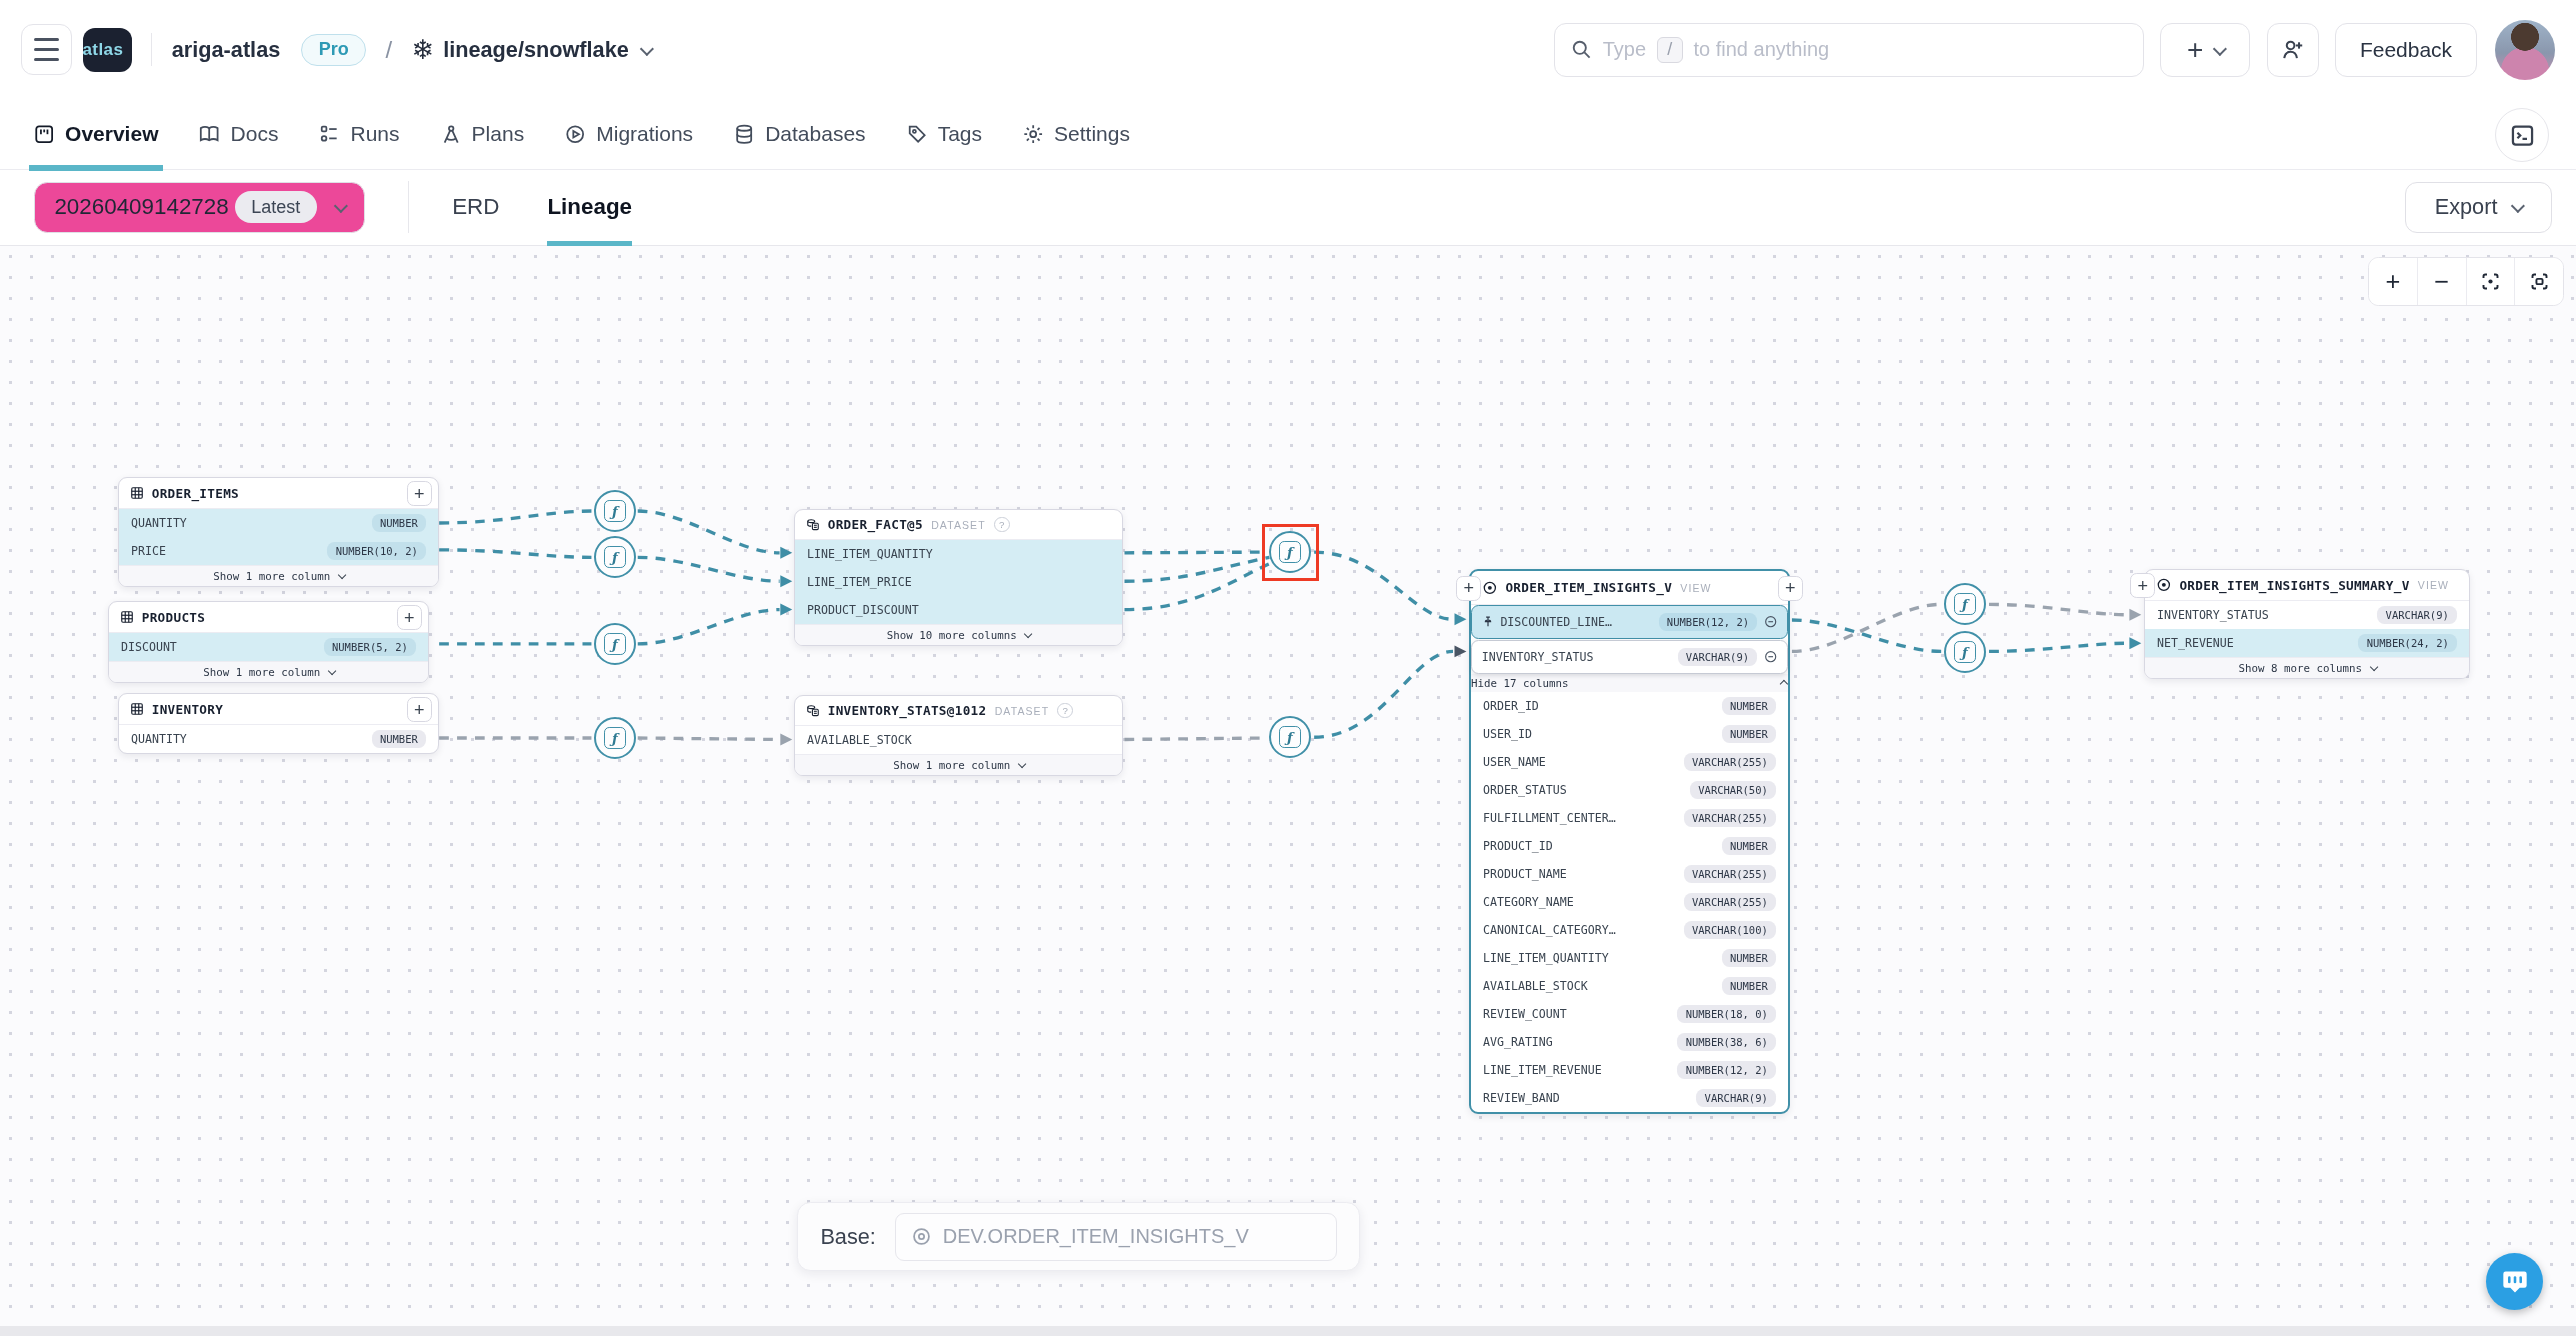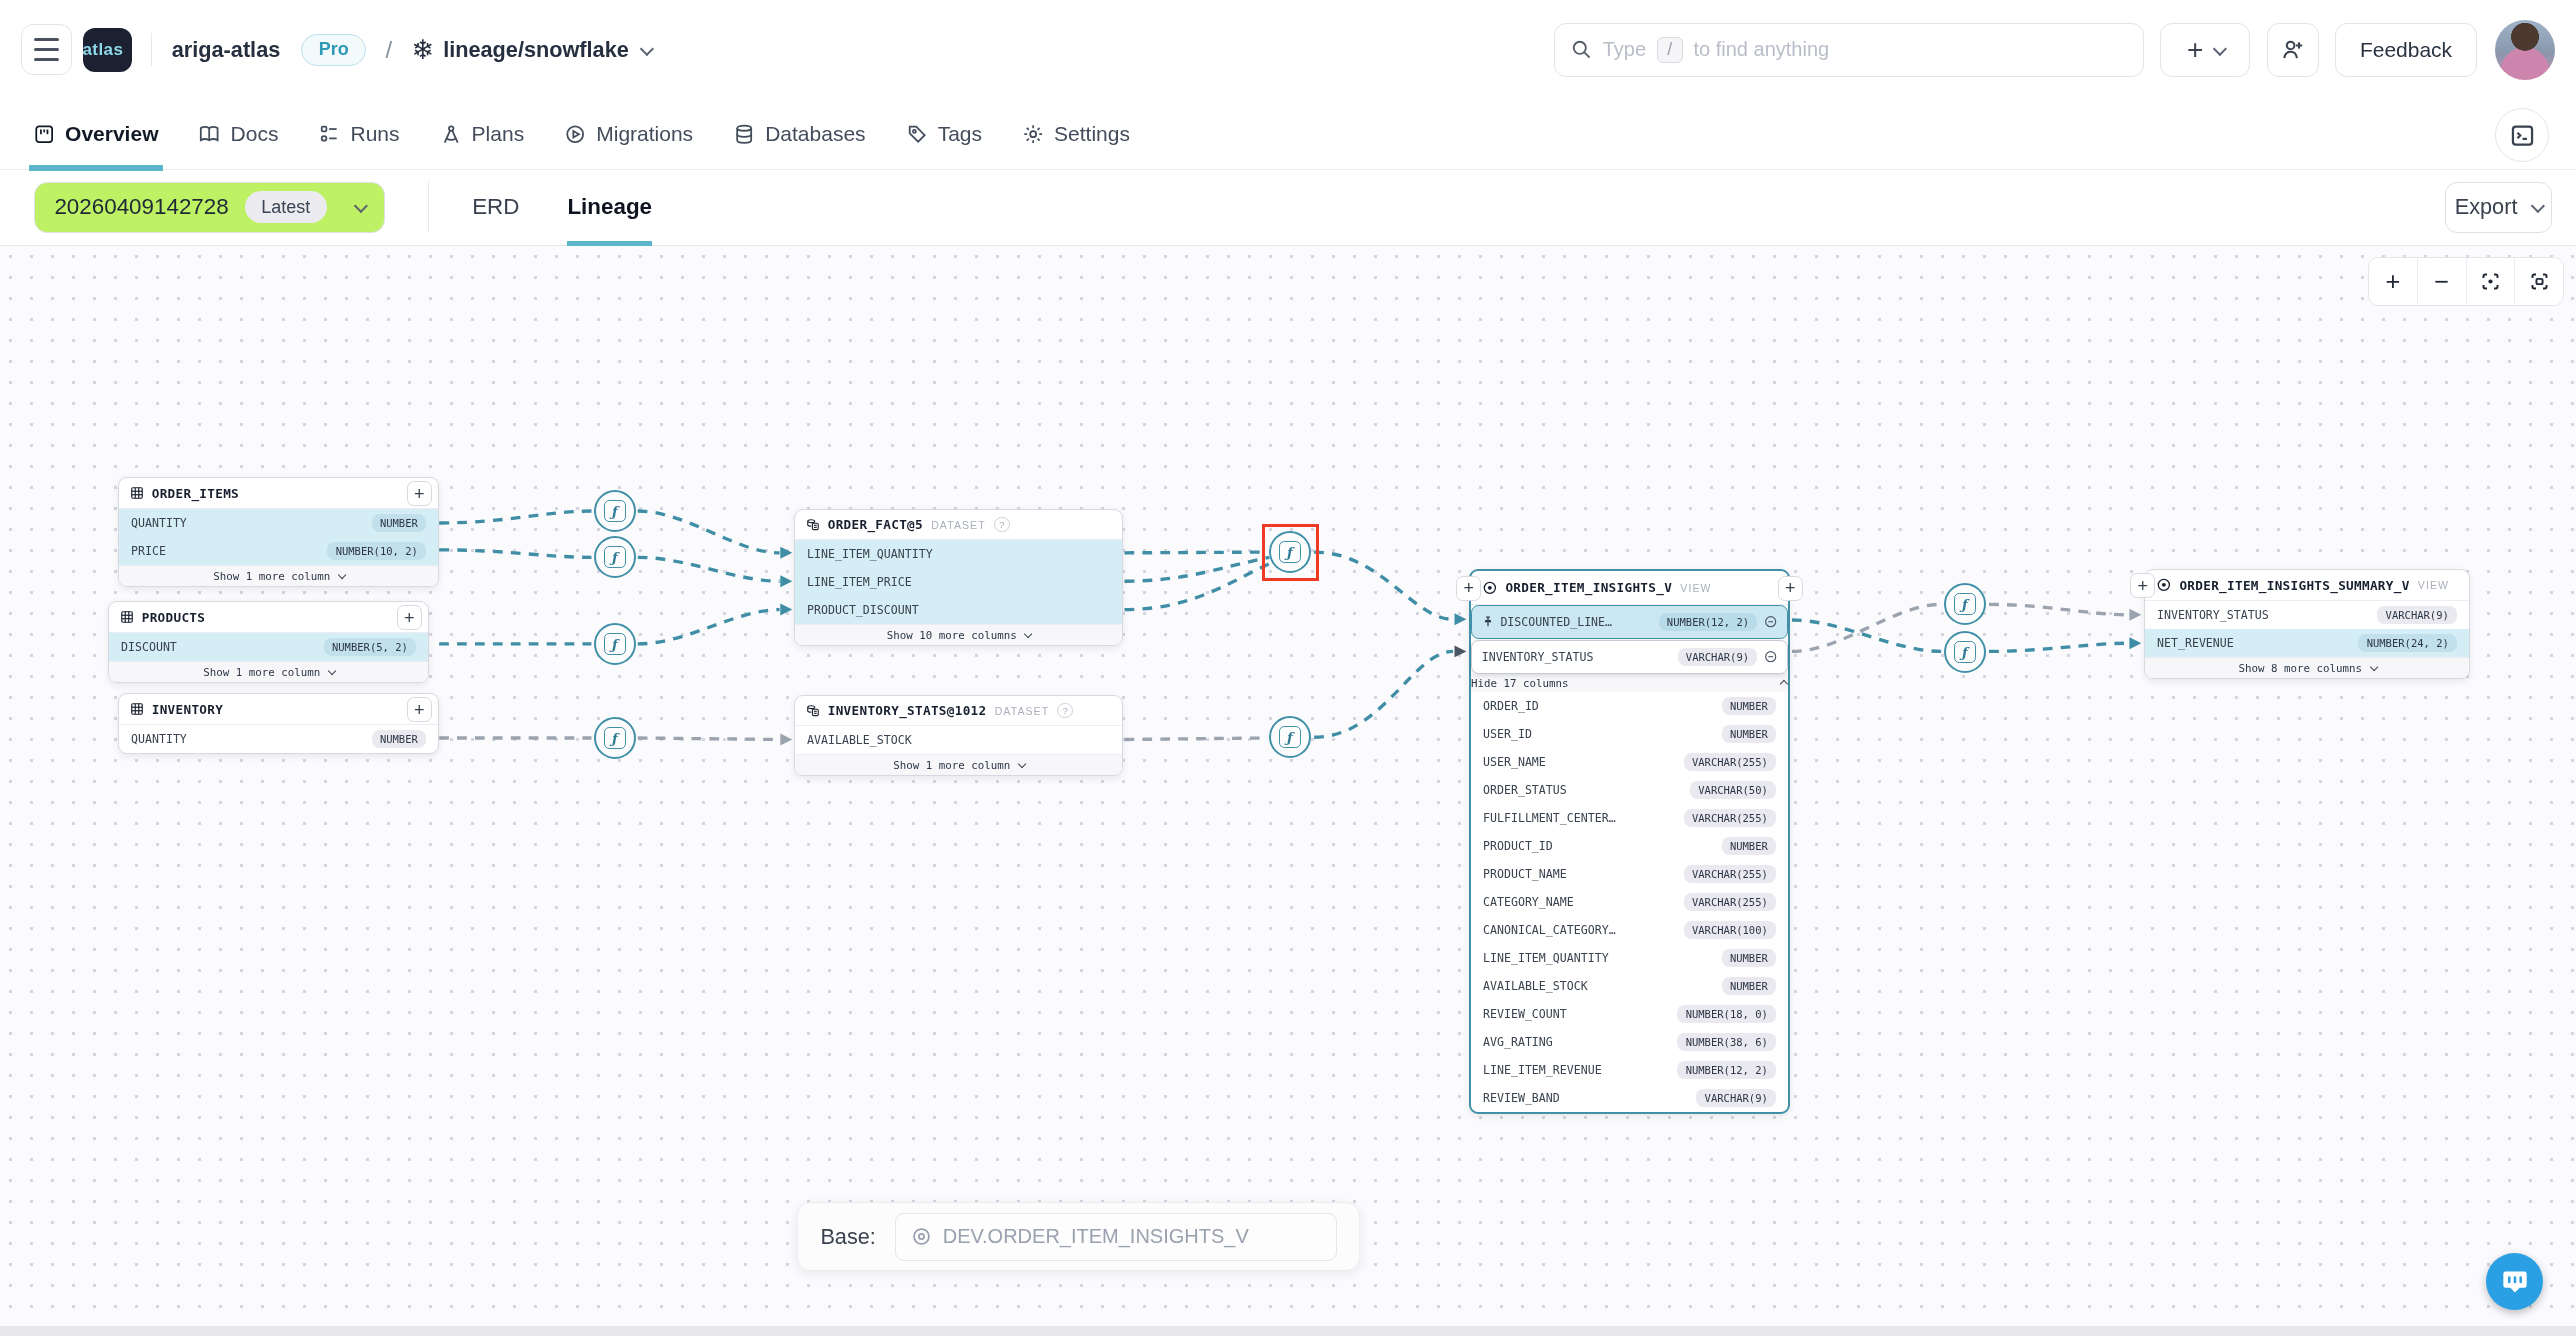--- a/index.html
+++ b/index.html
@@ -36,29 +36,29 @@
   .nav-tabs { display:flex; align-items:center; gap:40px; height:100%; }
   .nav-item { display:flex; align-items:center; gap:9.7px; font-size:21px; color:#434c5b; height:100%; position:relative; cursor:pointer; }
   .nav-item svg { stroke:#434c5b; }
   .nav-item.active { color:#131a27; font-weight:600; }
   .nav-item.active svg { stroke:#131a27; }
   .nav-item.active::after { content:""; position:absolute; left:-4.5px; right:-4.5px; bottom:-1.5px; height:5.2px; background:#5ab6c8; }
   .term-btn { position:absolute; right:27px; top:9px; width:54px; height:54px; border:1.5px solid #e6e6eb; border-radius:50%; display:flex; align-items:center; justify-content:center; background:#fff; cursor:pointer; }
 
   
   #subbar { position:absolute; left:0; top:169px; width:2576px; height:77px; border-bottom:1.5px solid #e7e7ec; display:flex; align-items:center; }
-  .version-btn { margin-left:34px; height:51px; border:1.5px solid #dfe0e6; border-radius:13.4px; display:flex; align-items:center; padding:0 19.4px; gap:16px; background:#bef264; cursor:pointer; }
+  .version-btn { margin-left:34px; height:51px; border:1.5px solid #dfe0e6; border-radius:13.4px; display:flex; align-items:center; padding:0 19.4px; gap:6px; background:#ec4899; cursor:pointer; }
   .version-text { font-size:22.4px; color:#1f2735; font-weight:500; }
   .latest-pill { background:#ebebf0; color:#3c4554; font-size:18px; font-weight:500; padding:5.2px 16.4px; border-radius:746px; }
   .sub-divider { width:1.5px; height:52px; background:#e7e7ec; margin-left:43px; }
   .view-tabs { display:flex; align-items:center; gap:48px; margin-left:43px; height:100%; }
   .view-tab { font-size:22.4px; color:#39414f; height:100%; display:flex; align-items:center; position:relative; cursor:pointer; }
   .view-tab.active { color:#0e1420; font-weight:bold; }
   .view-tab.active::after { content:""; position:absolute; left:0; right:0; bottom:-1.5px; height:5.2px; background:#5ab6c8; }
-  .export-btn { position:absolute; right:24px; height:51px; border:1.5px solid #e0e0e6; border-radius:12px; background:#fff; display:flex; align-items:center; gap:13.4px; padding:0 9px; font-size:21.7px; color:#39414f; cursor:pointer; }
+  .export-btn { position:absolute; right:24px; height:51px; border:1.5px solid #e0e0e6; border-radius:12px; background:#fff; display:flex; align-items:center; gap:13.4px; padding:0 29px; font-size:21.7px; color:#39414f; cursor:pointer; }
 
   
   #canvas { position:absolute; left:0; top:246px; width:2576px; height:1090px; background-color:#fbfbfd;
             background-image:radial-gradient(circle,#d4d5df 1.5px, transparent 2px); background-size:21px 21px; }
   #edges { position:absolute; left:0; top:0; z-index:1; }
   .window-edge { position:absolute; left:0; bottom:0; width:100%; height:9.7px; background:#e8e8ec; z-index:9; }
 
   .tcard { position:absolute; background:#fff; border:1.5px solid #d8d8e2; border-radius:9px; box-shadow:0 2.2px 7.5px rgba(25,30,50,.08); font-family:"DejaVu Sans Mono", monospace; z-index:2; }
   .tcard.selected { border:2.2px solid #4190a8; z-index:3; }
   .thead { display:flex; align-items:center; gap:8.2px; padding:0 10.5px; border-bottom:0.7px solid #ececf2; position:relative; }

